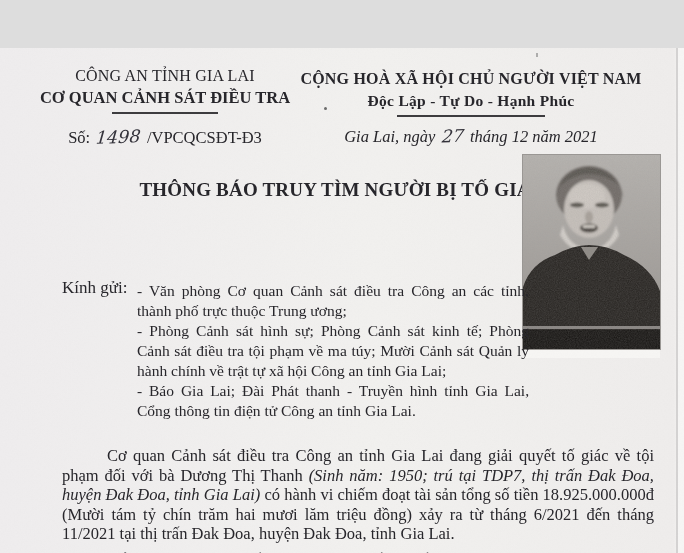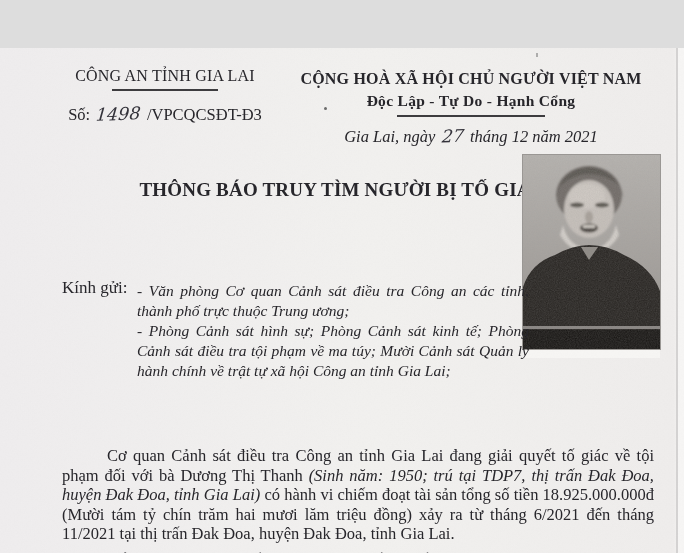--- a/index.html
+++ b/index.html
@@ -32,49 +32,50 @@
 
   .doc-title { position:absolute; left:0; top:131px; width:684px; text-align:center;
                font-weight:bold; font-size:19px; letter-spacing:.2px; }
 
   .photo-wrap { position:absolute; left:523px; top:107px; width:137px; height:194px;
                 box-shadow:0 0 0 1px #9a9794; }
   .photo-foot { position:absolute; left:524px; top:302px; width:136px; height:8px; background:#f7f6f4; }
 
   .salutation { position:absolute; left:62px; top:230px; font-size:17px; }
   .recipients { position:absolute; left:137px; top:233px; width:392px; font-size:15.5px; line-height:20px; }
-  .recipient { text-align:justify; text-align-last:left;font-style:italic; }
+  .recipient { text-align:justify; text-align-last:left; }
   .recipient.one-line { white-space:nowrap; }
 
   .body-block { position:absolute; left:62px; top:398px; width:592px; font-size:16.5px; line-height:19.6px; }
   .para { text-align:justify; text-indent:45px; }
   .para + .para { margin-top:6px; }
   .it { font-style:italic; }
 
   .dot1 { position:absolute; left:324px; top:59px; width:3px; height:3px; border-radius:50%; background:#4a4a4a; opacity:.8; }
   .dot2 { position:absolute; left:536px; top:5px; width:2px; height:4px; background:#777; opacity:.55; }
 </style>
 </head>
 <body>
 
 <div class="page">
 
   <div class="header-left">
     <div class="issuer-1">CÔNG AN TỈNH GIA LAI</div>
+    <div class="issuer-2">CƠ QUAN CẢNH SÁT ĐIỀU TRA</div>
     <div class="rule-left"></div>
     <div class="doc-number">
       <span>Số:</span>
       <span class="hand">1498</span>
       <span>/VPCQCSĐT-Đ3</span>
     </div>
   </div>
 
   <div class="header-right">
     <div class="nat-1">CỘNG HOÀ XÃ HỘI CHỦ NGƯỜI VIỆT NAM</div>
-    <div class="nat-2">Độc Lập - Tự Do - Hạnh Cổng</div>
+    <div class="nat-2">Độc Lập - Tự Do - Hạnh Phúc</div>
     <div class="rule-right"></div>
     <div class="dateline">
       <span>Gia Lai, ngày</span>
       <span class="hand">27</span>
       <span>tháng 12 năm 2021</span>
     </div>
   </div>
 
   <div class="doc-title">THÔNG BÁO TRUY TÌM NGƯỜI BỊ TỐ GIÁC</div>
 
@@ -113,20 +114,21 @@
       <rect x="0" y="175" width="137" height="19" fill="#141210"></rect>
       <rect width="137" height="194" filter="url(#pgrain)" opacity="0.45"></rect>
     </svg>
   </div>
   <div class="photo-foot"></div>
 
   <div class="salutation">Kính gửi:</div>
   <div class="recipients">
     <div class="recipient">- Văn phòng Cơ quan Cảnh sát điều tra Công an các tỉnh, thành phố trực thuộc Trung ương;</div>
     <div class="recipient">- Phòng Cảnh sát hình sự; Phòng Cảnh sát kinh tế; Phòng Cảnh sát điều tra tội phạm về ma túy; Mười Cảnh sát Quản lý hành chính về trật tự xã hội Công an tỉnh Gia Lai;</div>
+    <div class="recipient">- Báo Gia Lai; Đài Phát thanh - Truyền hình tỉnh Gia Lai, Cổng thông tin điện tử Công an tỉnh Gia Lai.</div>
   </div>
 
   <div class="body-block">
     <div class="para">
       <span>Cơ quan Cảnh sát điều tra Công an tỉnh Gia Lai đang giải quyết tố giác về tội phạm đối với bà Dương Thị Thanh </span><span class="it">(Sinh năm: 1950; trú tại TDP7, thị trấn Đak Đoa, huyện Đak Đoa, tỉnh Gia Lai)</span><span> có hành vi chiếm đoạt tài sản tổng số tiền 18.925.000.000đ (Mười tám tỷ chín trăm hai mươi lăm triệu đồng) xảy ra từ tháng 6/2021 đến tháng 11/2021 tại thị trấn Đak Đoa, huyện Đak Đoa, tỉnh Gia Lai.</span>
     </div>
     <div class="para">Để phục vụ công tác điều tra, xác minh tố giác về tội phạm; Cơ quan Cảnh</div>
   </div>
 
   <div class="dot1"></div>

